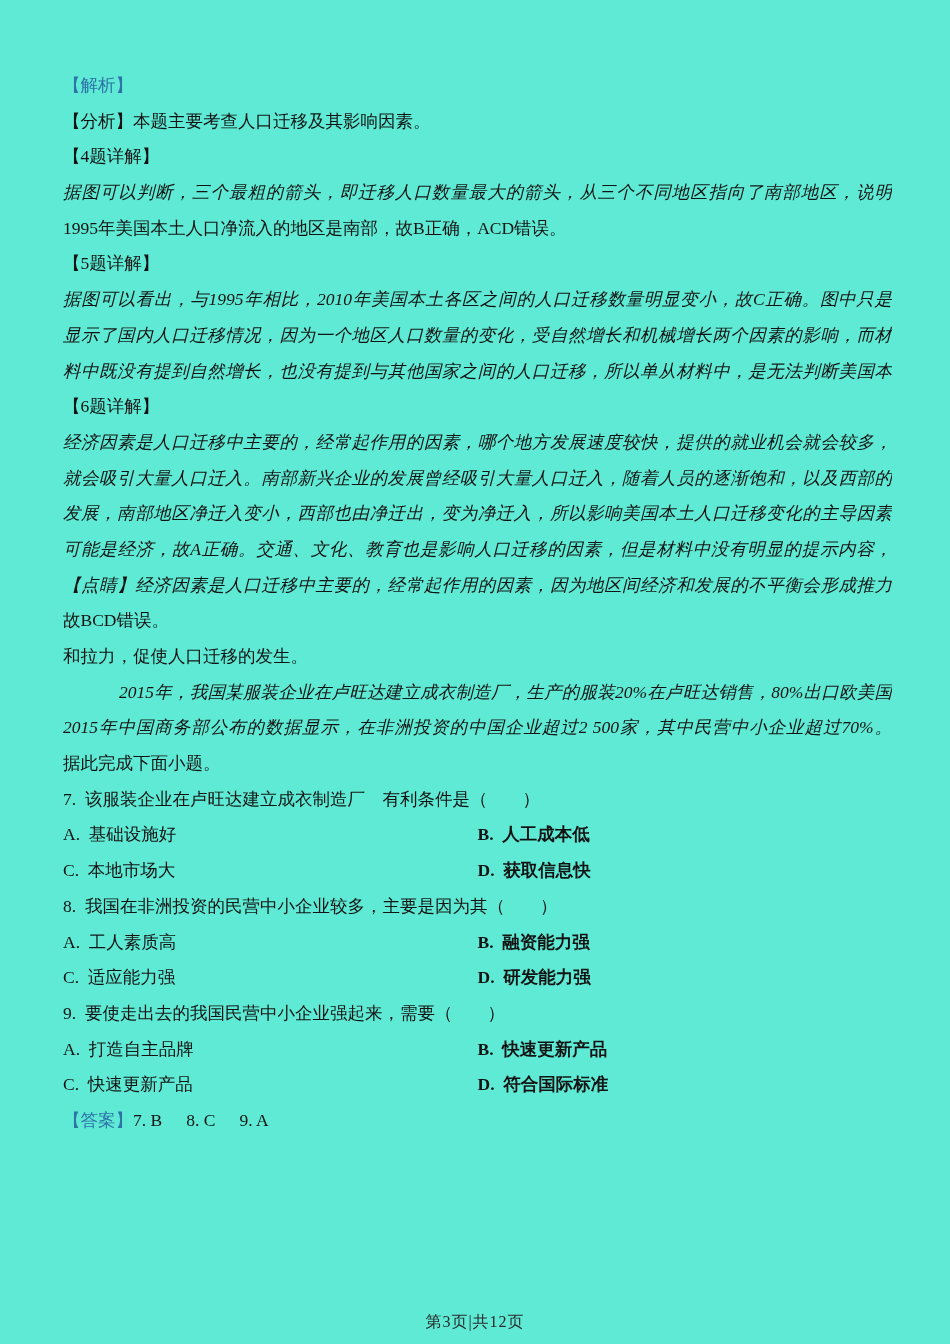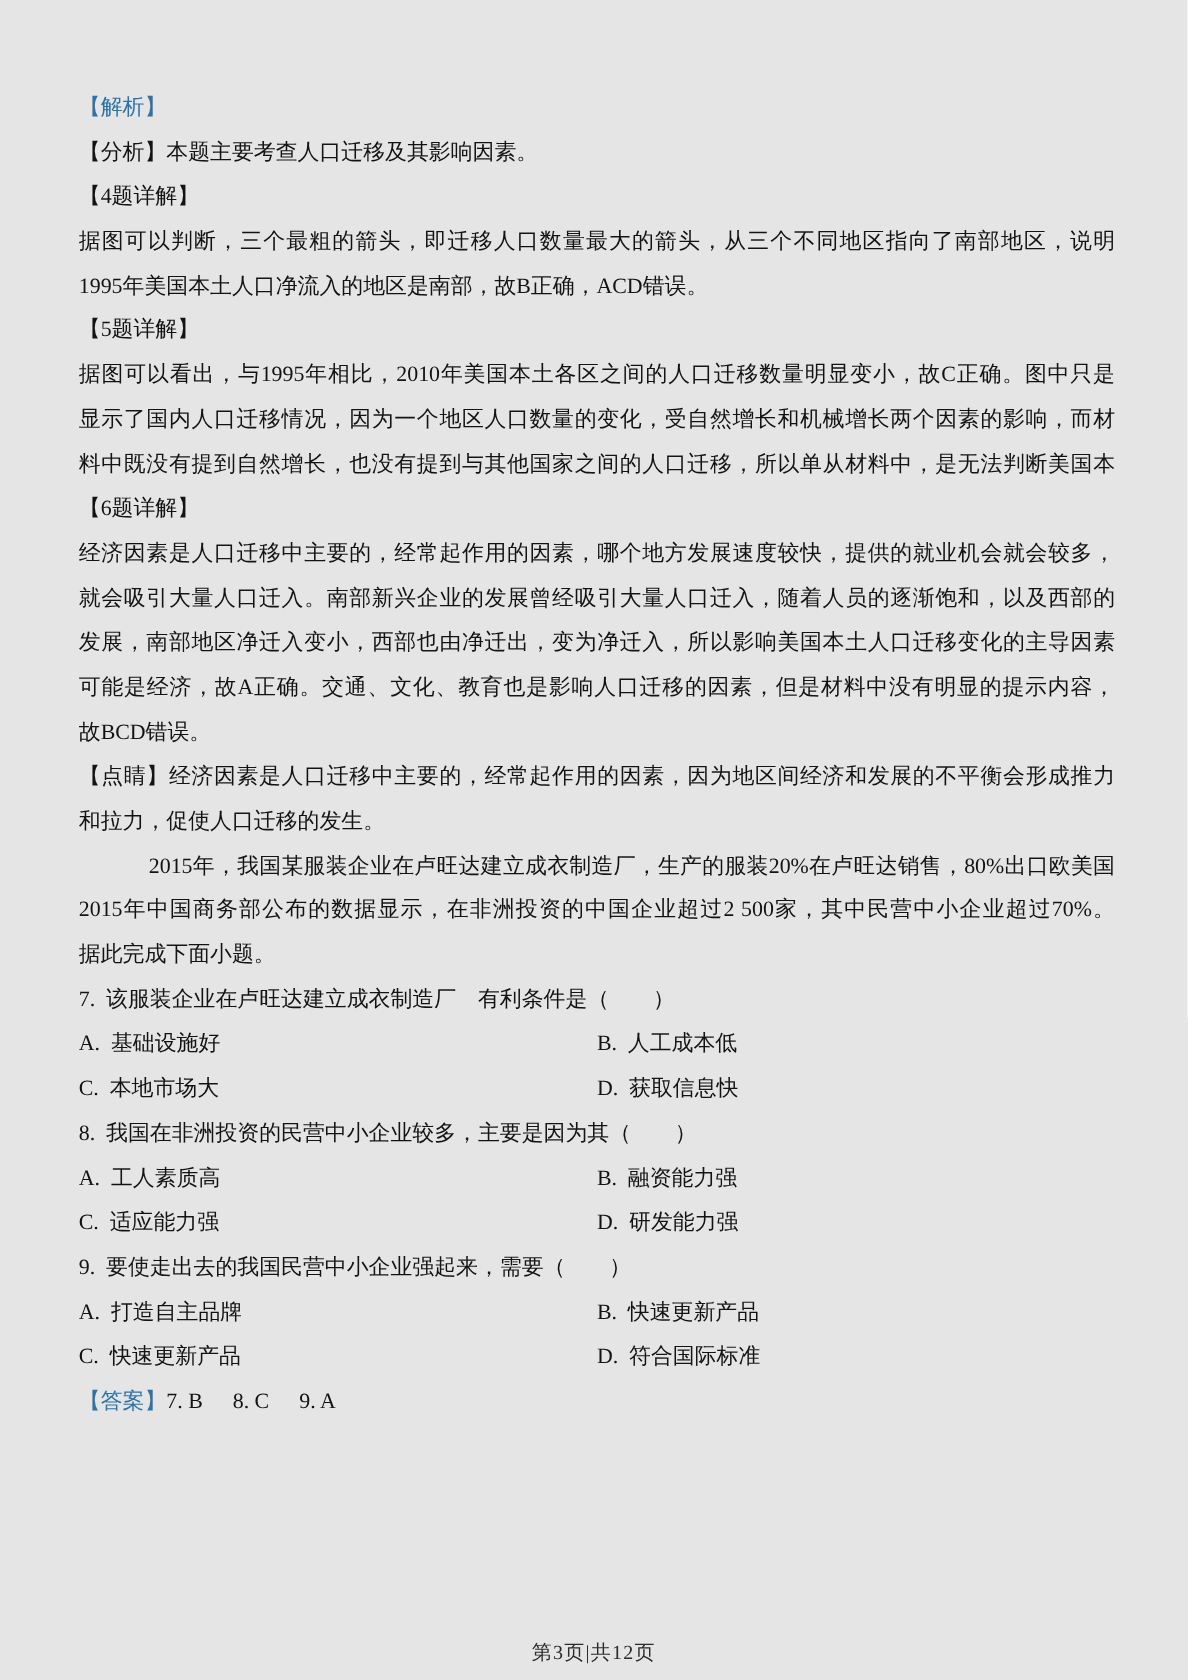--- a/index.html
+++ b/index.html
@@ -4,21 +4,21 @@
 <style>
   html, body {
     margin: 0;
     padding: 0;
     background: #ffffff;
   }
   .page {
     position: relative;
     width: 950px;
     height: 1344px;
-    background: #e5e5e5;
+    background: #5eead4;
     overflow: hidden;
     font-family: "Liberation Serif", "DejaVu Serif", serif;
     color: #131313;
   }
   .doc-body {
     position: absolute;
     left: 63px;
     right: 58px;
     top: 68px;
   }
@@ -26,36 +26,38 @@
     height: 35.7px;
     line-height: 35.7px;
     font-size: 17.5px;
     overflow: hidden;
     white-space: pre-wrap;
   }
   .line.justify {
     white-space: normal;
     text-align: justify;
     text-align-last: justify;
+    font-style: italic;
   }
   .line.indent {
     padding-left: 56px;
   }
   .blue {
     color: #2D73A8;
   }
   .options {
     display: flex;
   }
   .options .opt-left {
     width: 50%;
     flex: 0 0 50%;
   }
   .options .opt-right {
     flex: 1;
+    font-weight: bold;
   }
   .answer-line .ans-item {
     margin-right: 24px;
     text-align: right;
   }
   .footer {
     position: absolute;
     left: 0;
     right: 0;
     top: 1312px;
@@ -77,22 +79,22 @@
       <div class="line">1995年美国本土人口净流入的地区是南部，故B正确，ACD错误。</div>
       <div class="line">【5题详解】</div>
       <div class="line justify">据图可以看出，与1995年相比，2010年美国本土各区之间的人口迁移数量明显变小，故C正确。图中只是</div>
       <div class="line justify">显示了国内人口迁移情况，因为一个地区人口数量的变化，受自然增长和机械增长两个因素的影响，而材</div>
       <div class="line justify">料中既没有提到自然增长，也没有提到与其他国家之间的人口迁移，所以单从材料中，是无法判断美国本</div>
       <div class="line">【6题详解】</div>
       <div class="line justify">经济因素是人口迁移中主要的，经常起作用的因素，哪个地方发展速度较快，提供的就业机会就会较多，</div>
       <div class="line justify">就会吸引大量人口迁入。南部新兴企业的发展曾经吸引大量人口迁入，随着人员的逐渐饱和，以及西部的</div>
       <div class="line justify">发展，南部地区净迁入变小，西部也由净迁出，变为净迁入，所以影响美国本土人口迁移变化的主导因素</div>
       <div class="line justify">可能是经济，故A正确。交通、文化、教育也是影响人口迁移的因素，但是材料中没有明显的提示内容，</div>
+      <div class="line justify">【点睛】经济因素是人口迁移中主要的，经常起作用的因素，因为地区间经济和发展的不平衡会形成推力</div>
       <div class="line">故BCD错误。</div>
-      <div class="line justify">【点睛】经济因素是人口迁移中主要的，经常起作用的因素，因为地区间经济和发展的不平衡会形成推力</div>
       <div class="line">和拉力，促使人口迁移的发生。</div>
       <div class="line justify indent">2015年，我国某服装企业在卢旺达建立成衣制造厂，生产的服装20%在卢旺达销售，80%出口欧美国家。</div>
       <div class="line justify">2015年中国商务部公布的数据显示，在非洲投资的中国企业超过2 500家，其中民营中小企业超过70%。</div>
       <div class="line">据此完成下面小题。</div>
       <div class="line">7.  该服装企业在卢旺达建立成衣制造厂　有利条件是（　　）</div>
       <div class="line options"><span class="opt-left">A.  基础设施好</span><span class="opt-right">B.  人工成本低</span></div>
       <div class="line options"><span class="opt-left">C.  本地市场大</span><span class="opt-right">D.  获取信息快</span></div>
       <div class="line">8.  我国在非洲投资的民营中小企业较多，主要是因为其（　　）</div>
       <div class="line options"><span class="opt-left">A.  工人素质高</span><span class="opt-right">B.  融资能力强</span></div>
       <div class="line options"><span class="opt-left">C.  适应能力强</span><span class="opt-right">D.  研发能力强</span></div>

